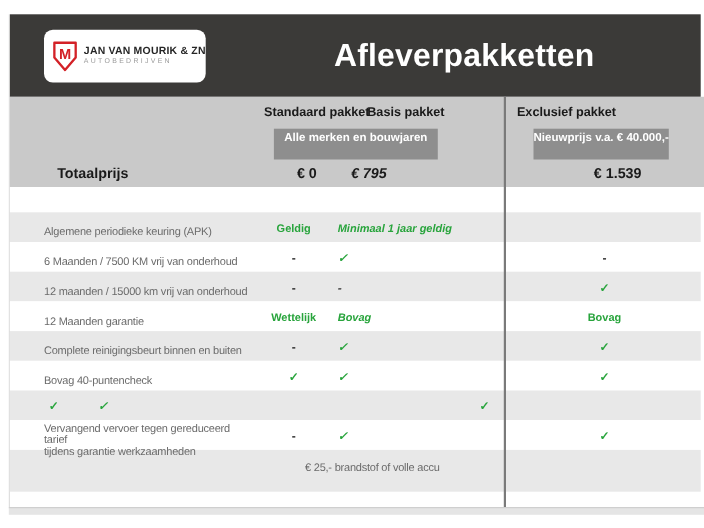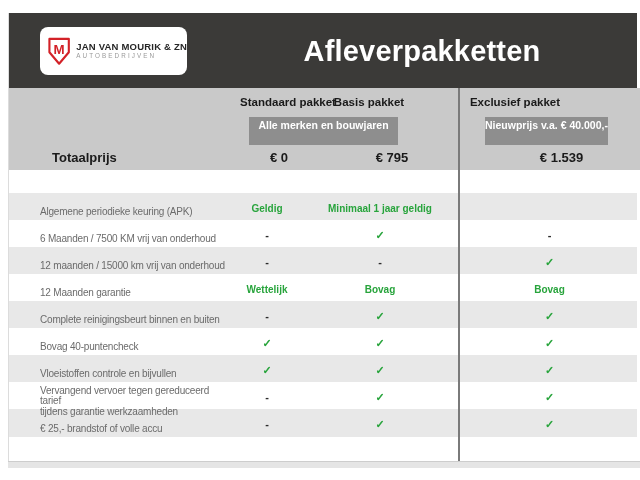--- a/index.html
+++ b/index.html
@@ -26,31 +26,31 @@
   .badge{position:absolute;top:29px;height:28px;line-height:16px;background:var(--badgebg,#8e8e8e);
     color:#fff;font-size:10.5px;font-weight:bold;text-align:center;white-space:nowrap;}
   .badge-sb{left:240px;width:149px;} .badge-ex{left:476px;width:123px;}
   .totals-row{position:absolute;left:12px;top:56px;width:628px;height:26px;display:flex;align-items:center;}
   .totals-label{font-size:13px;font-weight:bold;color:#1a1a1a;}
   .price{font-size:13px;font-weight:bold;color:#1a1a1a;}
 
   
   .col-label{flex:0 0 218px;padding-left:31px;box-sizing:border-box;}
   .col-std{flex:0 0 80px;text-align:center;}
-  .col-basis{flex:0 0 146px;text-align:center;}
+  .col-basis{flex:0 0 146px;font-style:italic;}
   .col-gap{flex:0 0 9px;}
   .col-excl{flex:1 1 auto;text-align:center;}
 
   .gapband{width:628px;height:23px;background:#fff;}
 
   
   .rows{width:628px;}
   .frow{display:flex;align-items:center;height:27px;background:#fff;}
   .frow:nth-child(odd){background:var(--rowalt,#e8e8e8);}
-  .frow:last-child{height:28px;}
+  .frow:last-child{height:38px;flex-direction:column;}
   .frow-label{font-size:10px;letter-spacing:-.2px;color:#6b6b6b;white-space:pre-line;line-height:10.5px;margin-top:12px;}
   .val-text{color:var(--green,#28a43c);font-size:10px;font-weight:bold;white-space:nowrap;}
   .val-check{color:var(--green,#28a43c);font-size:11px;font-weight:bold;}
   .val-dash{color:#2b2b2b;font-size:11px;font-weight:bold;}
 
   .divider{position:absolute;left:458px;top:88px;width:2px;height:373px;background:#7a7a7a;}
   .bottom-bar{position:absolute;left:8px;top:461px;width:632px;height:6px;background:#e5e5e5;
     border-top:1px solid #cdcdcd;box-sizing:content-box;}
 </style>
 </head>
@@ -128,21 +128,20 @@
           <div class="col-excl"><span class="val-check">✓</span></div>
         </div>
         <div class="frow">
           <div class="col-label frow-label">Bovag 40-puntencheck</div>
           <div class="col-std"><span class="val-check">✓</span></div>
           <div class="col-basis"><span class="val-check">✓</span></div>
           <div class="col-gap"></div>
           <div class="col-excl"><span class="val-check">✓</span></div>
         </div>
         <div class="frow">
-          <div class="col-label frow-label">Vloeistoffen controle en bijvullen</div>
           <div class="col-std"><span class="val-check">✓</span></div>
           <div class="col-basis"><span class="val-check">✓</span></div>
           <div class="col-gap"></div>
           <div class="col-excl"><span class="val-check">✓</span></div>
         </div>
         <div class="frow">
           <div class="col-label frow-label">Vervangend vervoer tegen gereduceerd tarief
 tijdens garantie werkzaamheden</div>
           <div class="col-std"><span class="val-dash">-</span></div>
           <div class="col-basis"><span class="val-check">✓</span></div>

